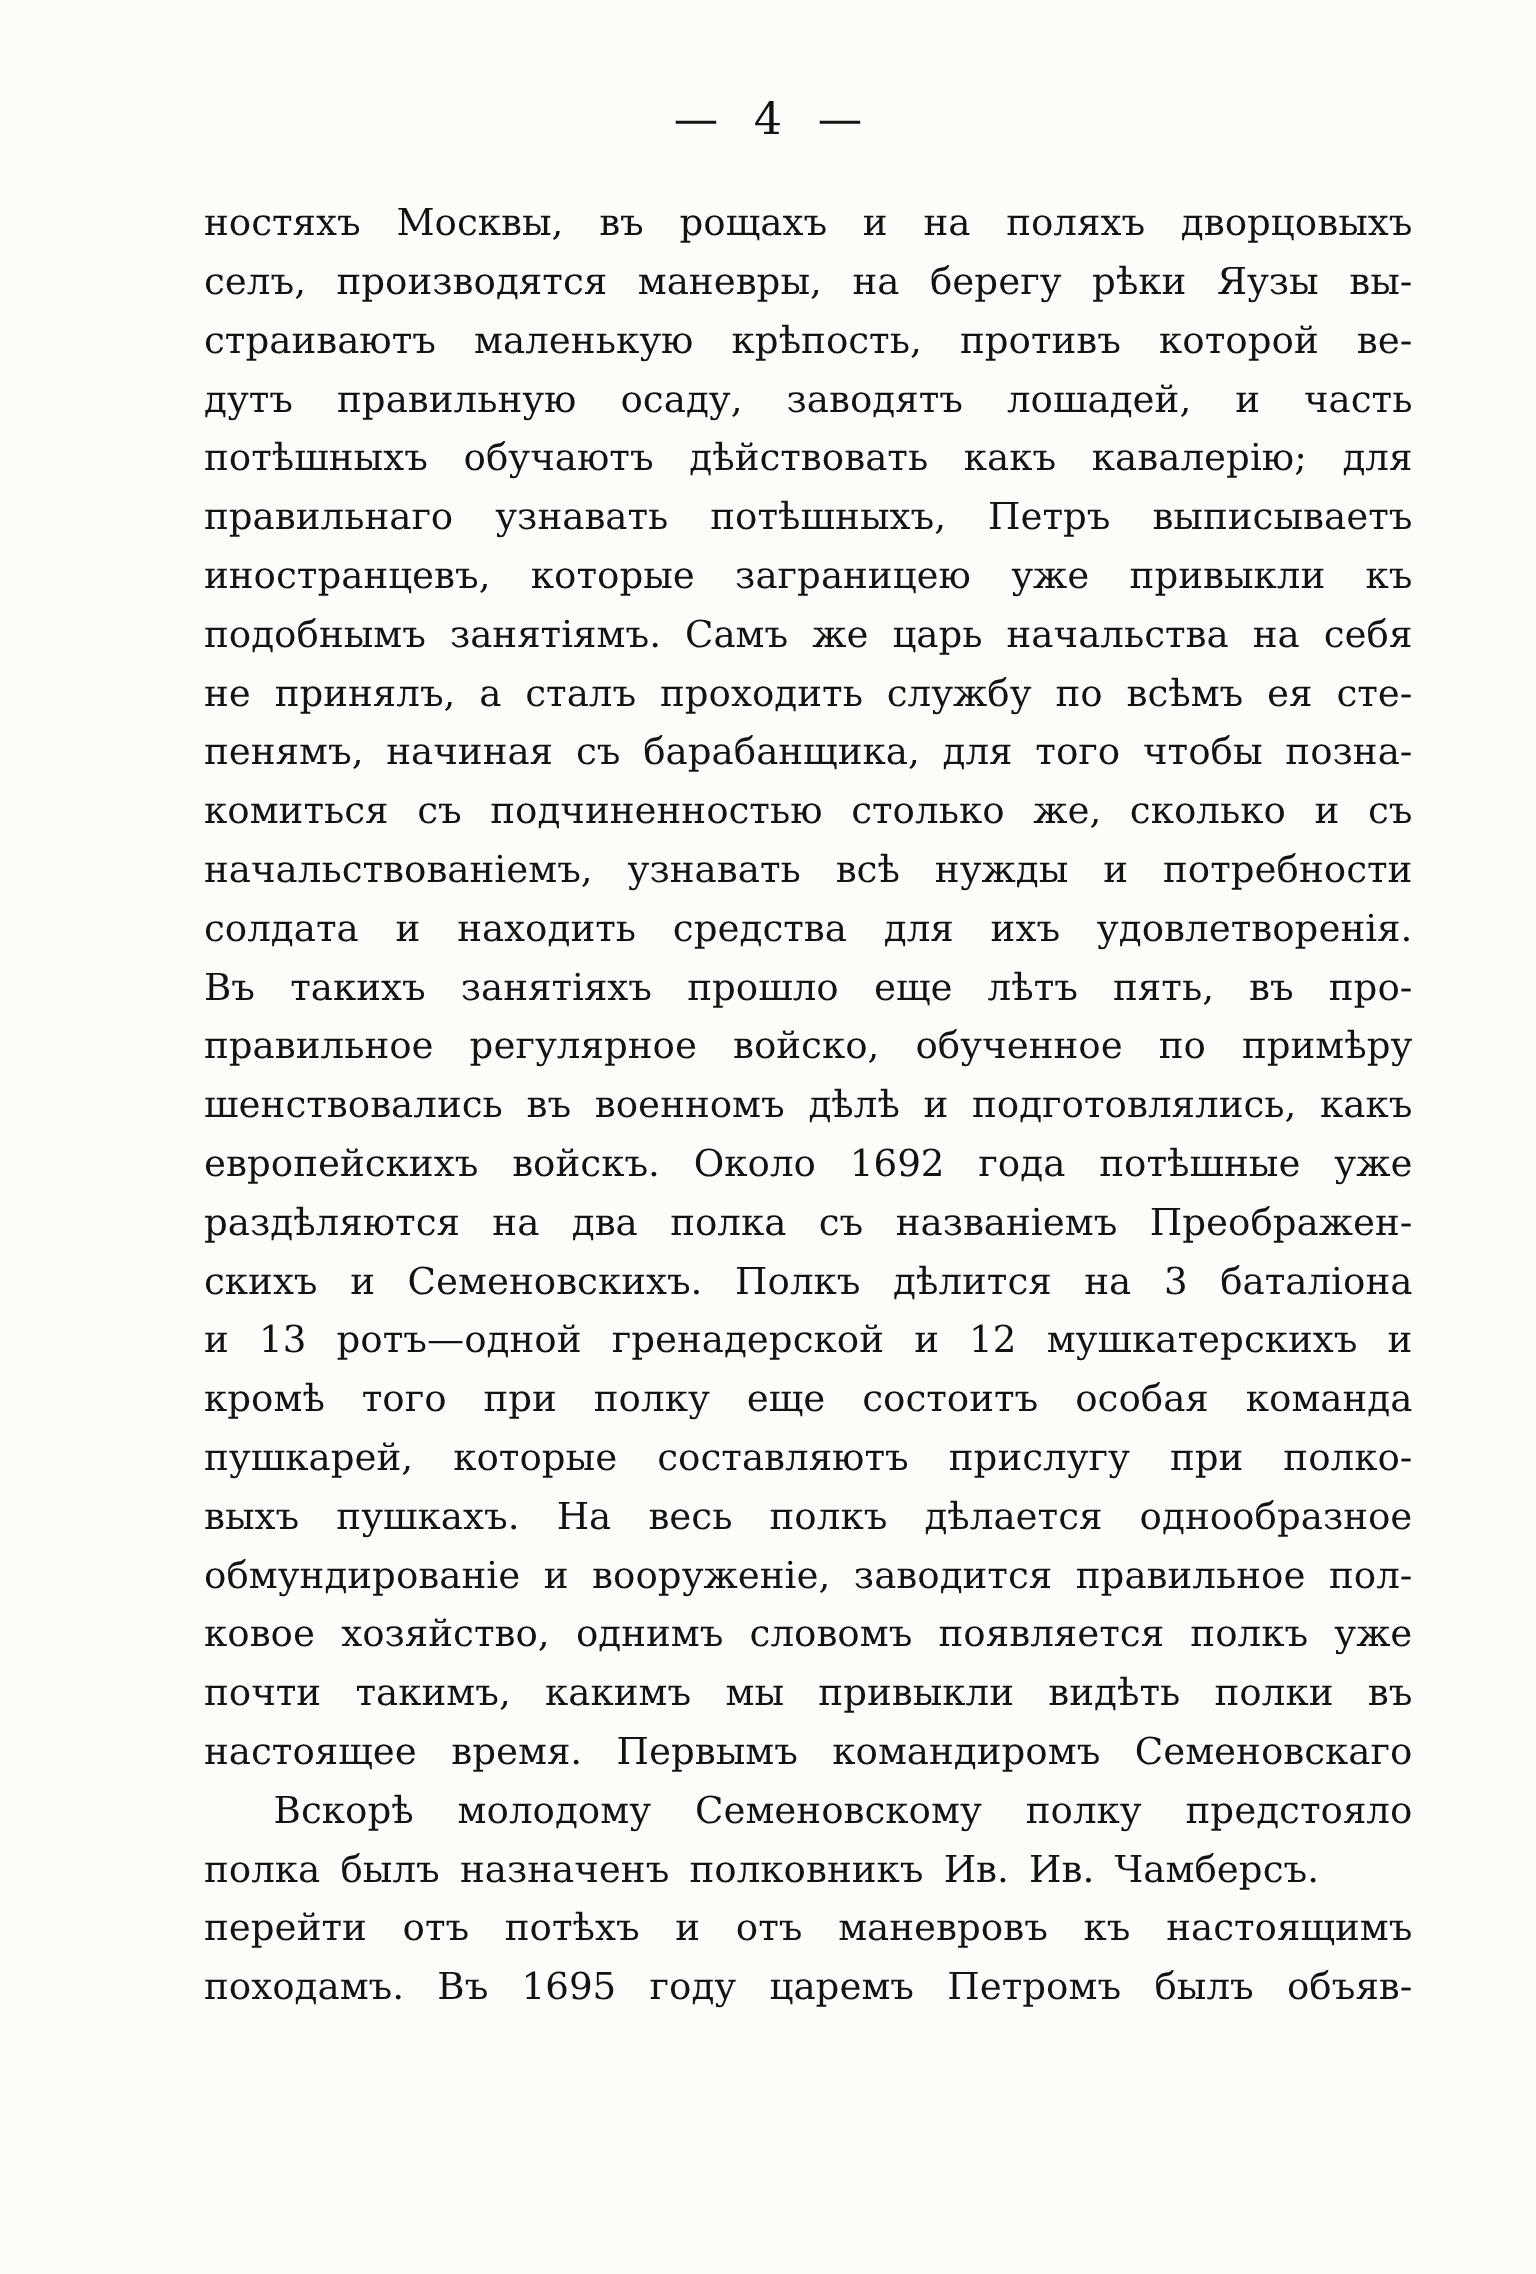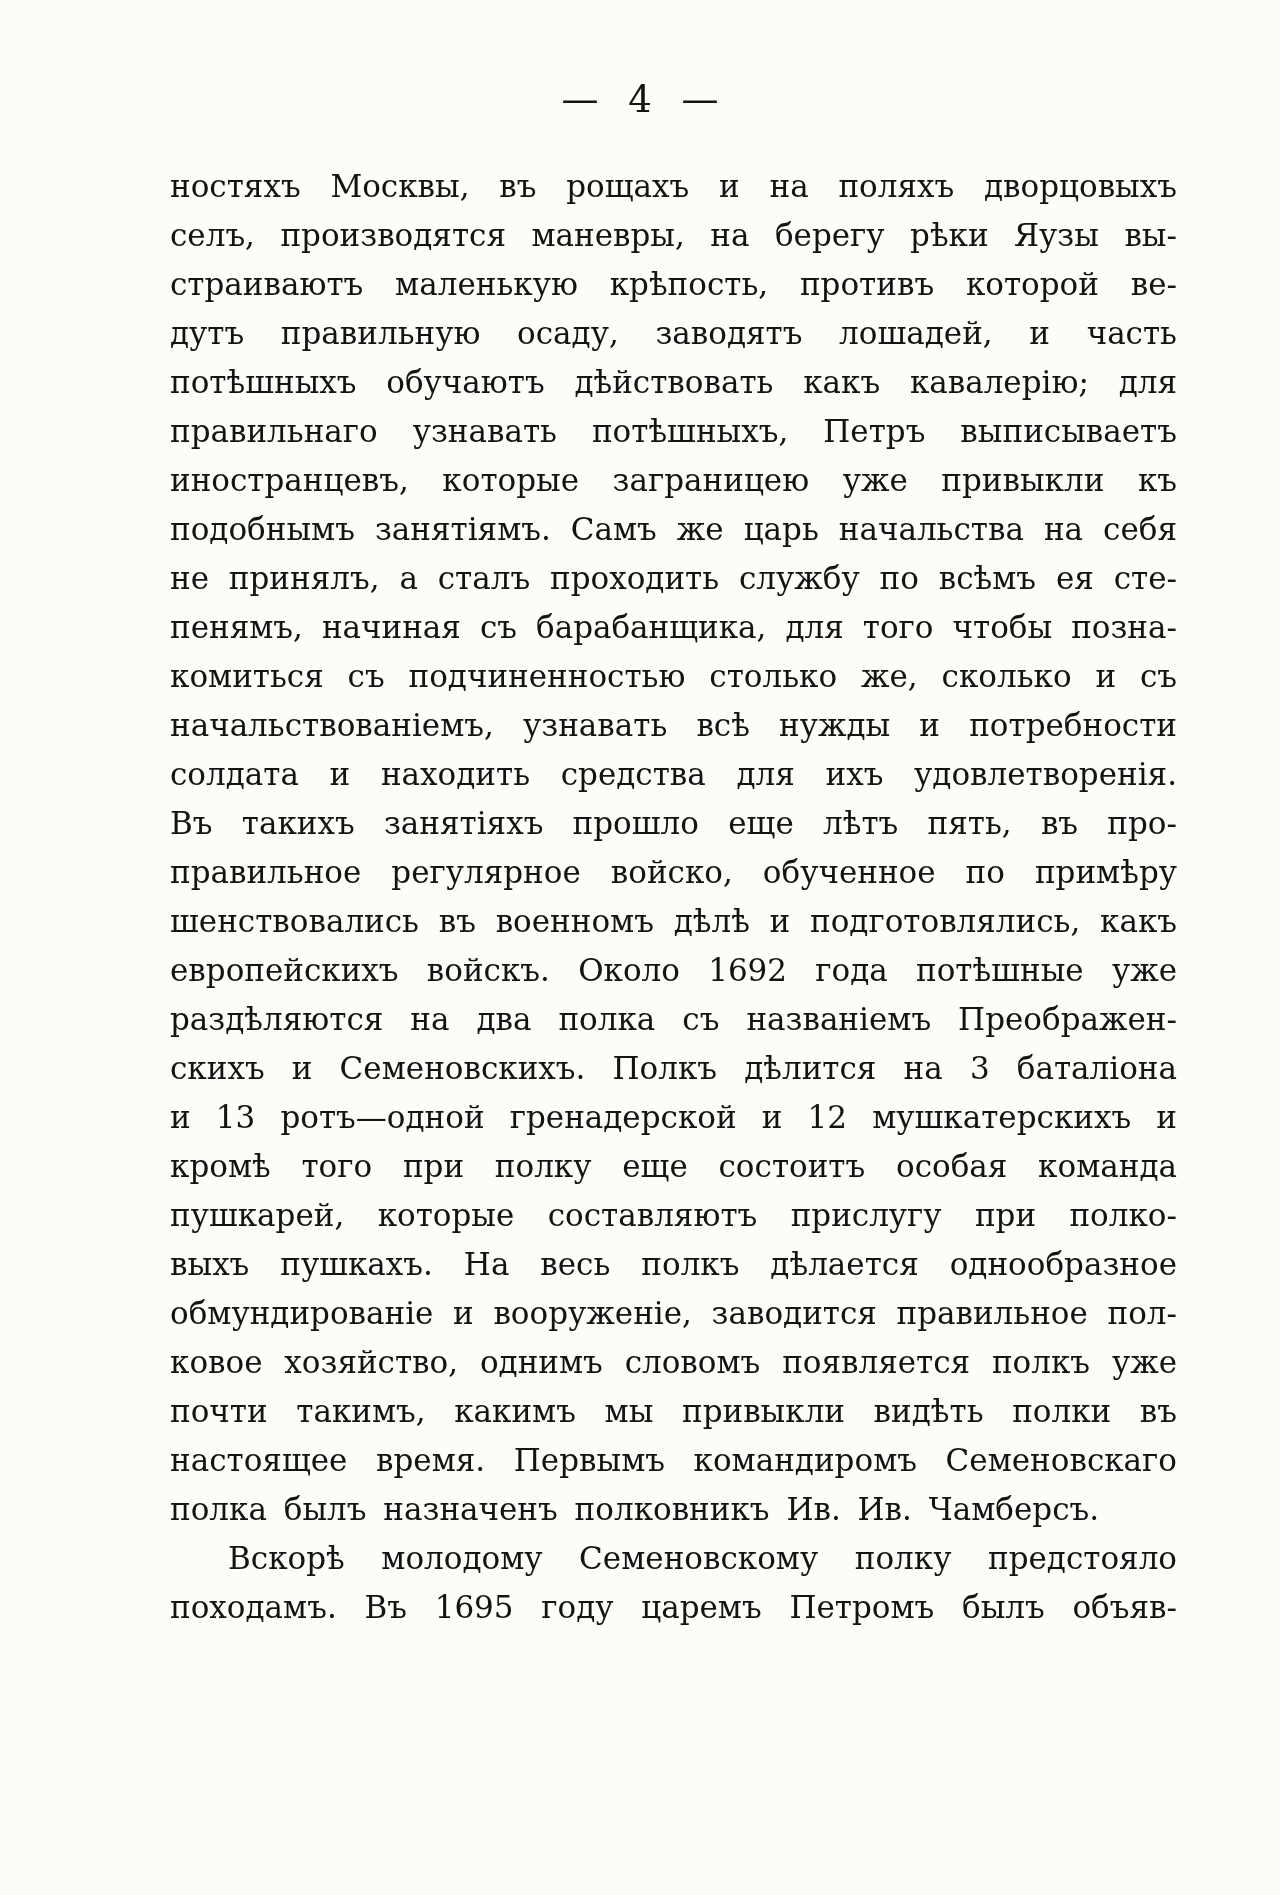--- a/index.html
+++ b/index.html
@@ -77,17 +77,18 @@
       <div class="text-line">раздѣляются на два полка съ названіемъ Преображен-</div>
       <div class="text-line">скихъ и Семеновскихъ. Полкъ дѣлится на 3 баталіона</div>
       <div class="text-line">и 13 ротъ—одной гренадерской и 12 мушкатерскихъ и</div>
       <div class="text-line">кромѣ того при полку еще состоитъ особая команда</div>
       <div class="text-line">пушкарей, которые составляютъ прислугу при полко-</div>
       <div class="text-line">выхъ пушкахъ. На весь полкъ дѣлается однообразное</div>
       <div class="text-line">обмундированіе и вооруженіе, заводится правильное пол-</div>
       <div class="text-line">ковое хозяйство, однимъ словомъ появляется полкъ уже</div>
       <div class="text-line">почти такимъ, какимъ мы привыкли видѣть полки въ</div>
       <div class="text-line">настоящее время. Первымъ командиромъ Семеновскаго</div>
+      <div class="text-line paragraph-indent">Вскорѣ молодому Семеновскому полку предстояло</div>
       <div class="text-line paragraph-end">полка былъ назначенъ полковникъ Ив. Ив. Чамберсъ.</div>
-      <div class="text-line paragraph-indent">Вскорѣ молодому Семеновскому полку предстояло</div>
+      <div class="text-line">перейти отъ потѣхъ и отъ маневровъ къ настоящимъ</div>
       <div class="text-line">походамъ. Въ 1695 году царемъ Петромъ былъ объяв-</div>
     </div>
 </div>
 
 </body></html>

